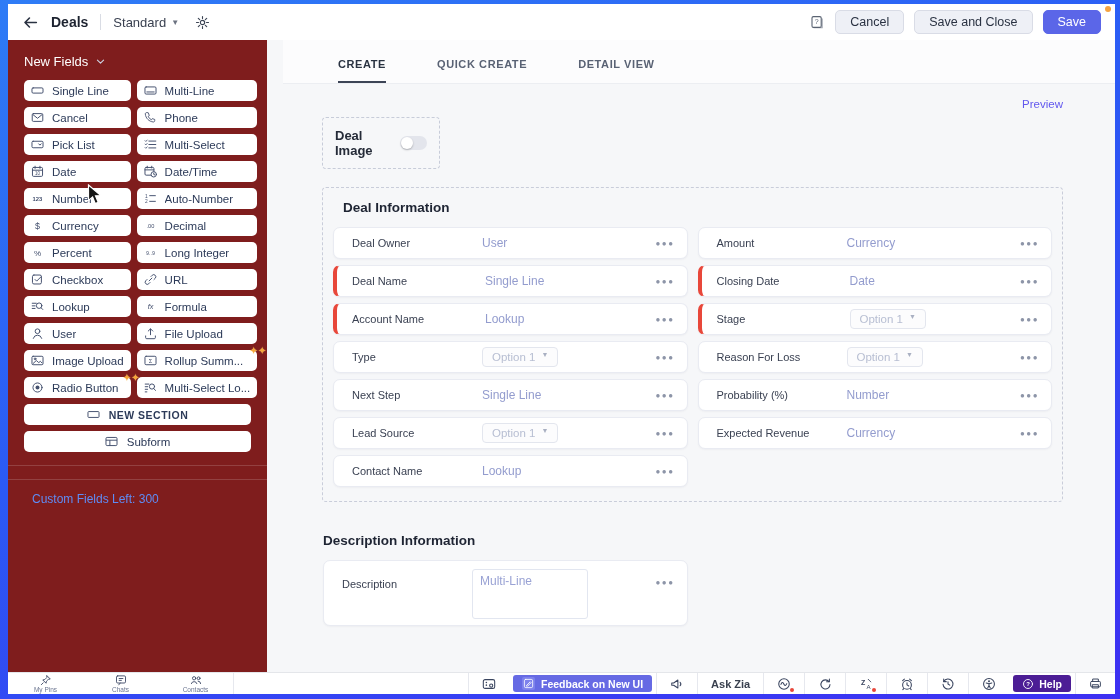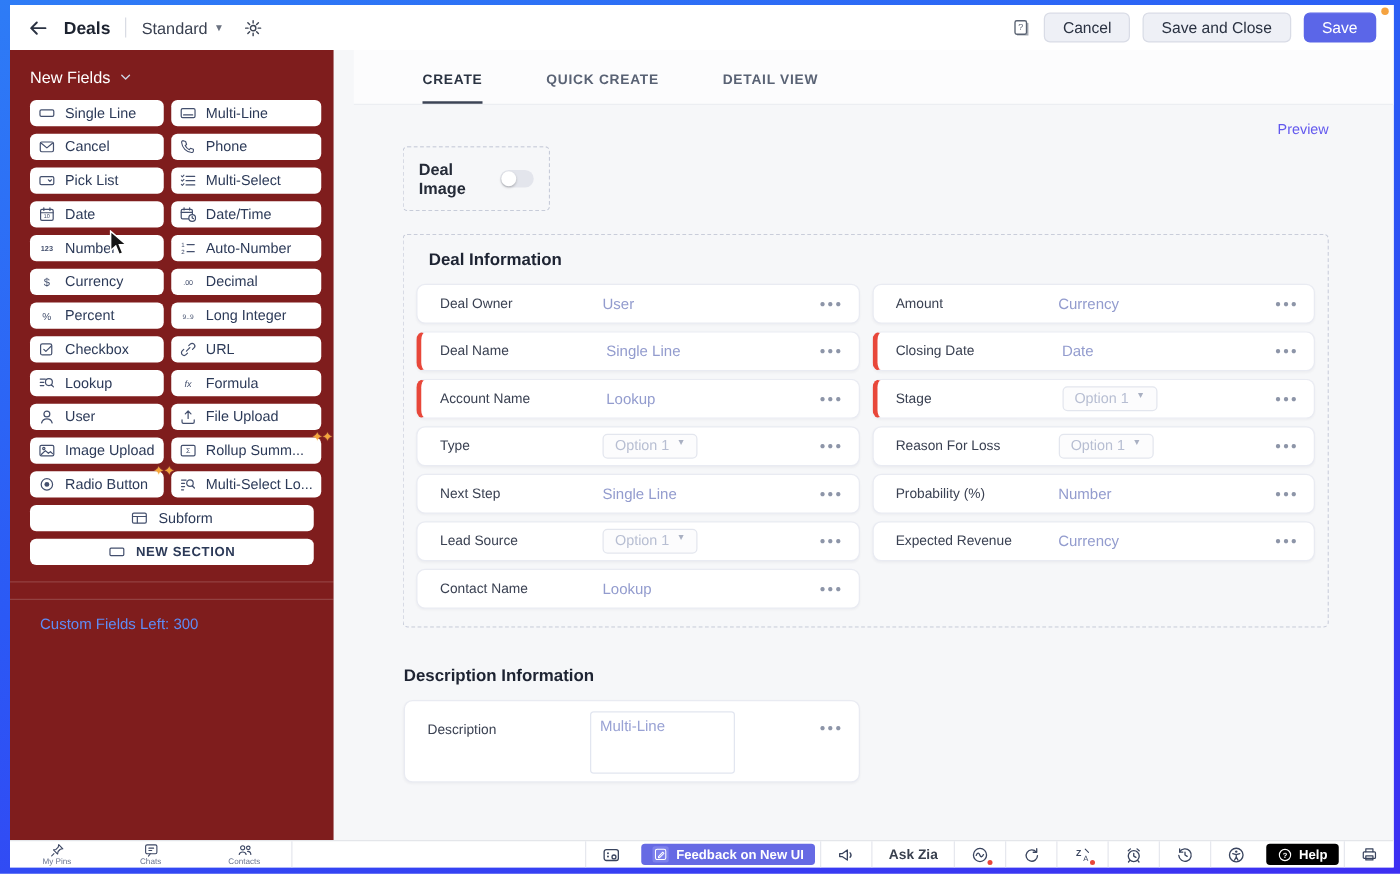--- a/index.html
+++ b/index.html
@@ -82,21 +82,21 @@
   .bb-item { width:75px; display:flex; flex-direction:column; align-items:center; justify-content:center; gap:0; color:#3c4764; cursor:pointer; }
   .bb-item .icn { height:12px; display:flex; }
   .bb-item .bb-lbl { font-size:6.5px; color:#6b7590; line-height:1.1; }
   .bb-spacer { flex:1 1 auto; border-left:1px solid #e6e8ee; }
   .bb-right { display:flex; align-items:stretch; }
   .bb-btn { display:flex; align-items:center; padding:0 13px; border-left:1px solid #e6e8ee; color:#39445e; cursor:pointer; position:relative; }
   .bb-btn .icn { display:flex; }
   .bb-text { font-size:11px; font-weight:700; color:#39404e; }
   .bb-feedback { margin:2px 4px; padding:0 9px; background:#666ae4; color:#fff; border-radius:3px; display:flex; align-items:center; gap:6px; font-size:10.5px; font-weight:700; border-left:none; }
   .bb-feedback .icn { color:#fff; background:#7d81ec; border-radius:2px; padding:1px; }
-  .bb-help { margin:2px 4px; padding:0 9px; background:#000000; color:#fff; border-radius:3px; display:flex; align-items:center; gap:5px; font-size:10.5px; font-weight:700; border-left:none; }
+  .bb-help { margin:2px 4px; padding:0 9px; background:#4c1d95; color:#fff; border-radius:3px; display:flex; align-items:center; gap:5px; font-size:10.5px; font-weight:700; border-left:none; }
   .reddot { position:absolute; bottom:2px; right:10px; width:4px; height:4px; border-radius:50%; background:#e8473a; }
 
   .cursor { position:absolute; left:87px; top:184px; z-index:50; pointer-events:none; }
   svg.i { display:block; }
 </style>
 </head>
 <body>
 
 <div class="frame">
   <span class="rec-dot"></span>
@@ -357,36 +357,36 @@
                 <svg class="i" width="13" height="13" viewBox="0 0 16 16" fill="none" stroke="currentColor" stroke-width="1.2" stroke-linecap="round" stroke-linejoin="round">
                   <path d="M1.5 3.8h4.5M1.5 7h3M1.5 10.2h3M1.5 13.4h2"></path>
                   <circle cx="9.8" cy="6.8" r="3.2"></circle>
                   <path d="M12 9.4l2.2 2.2"></path>
                 </svg>
               </span>
               <span class="fld-lbl">Multi-Select Lo...</span>
             </div>
           </div>
         <div class="sb-wide-wrap">
+          <div class="fld-btn wide new-section">
+            <span class="icn">
+                <svg class="i" width="13" height="13" viewBox="0 0 16 16" fill="none" stroke="currentColor" stroke-width="1.2">
+                  <rect x="1.2" y="4.4" width="13.6" height="7.2" rx="1"></rect>
+                </svg>
+              </span>
+            <span class="fld-lbl">NEW SECTION</span>
+          </div>
           <div class="fld-btn wide">
             <span class="icn">
                 <svg class="i" width="13" height="13" viewBox="0 0 16 16" fill="none" stroke="currentColor" stroke-width="1.2">
                   <rect x="1.2" y="3" width="13.6" height="10" rx="1.4"></rect>
                   <path d="M1.2 6.4h13.6M6 6.4V13"></path>
                 </svg>
               </span>
             <span class="fld-lbl">Subform</span>
-          </div>
-          <div class="fld-btn wide new-section">
-            <span class="icn">
-                <svg class="i" width="13" height="13" viewBox="0 0 16 16" fill="none" stroke="currentColor" stroke-width="1.2">
-                  <rect x="1.2" y="4.4" width="13.6" height="7.2" rx="1"></rect>
-                </svg>
-              </span>
-            <span class="fld-lbl">NEW SECTION</span>
           </div>
         </div>
         <div class="sb-divider"></div>
         <div class="sb-divider"></div>
         <div class="cfl">Custom Fields Left: 300</div>
       </aside>
 
       <main class="main">
         <div class="tabstrip" id="tabstrip">
             <div class="tab active">CREATE</div>

